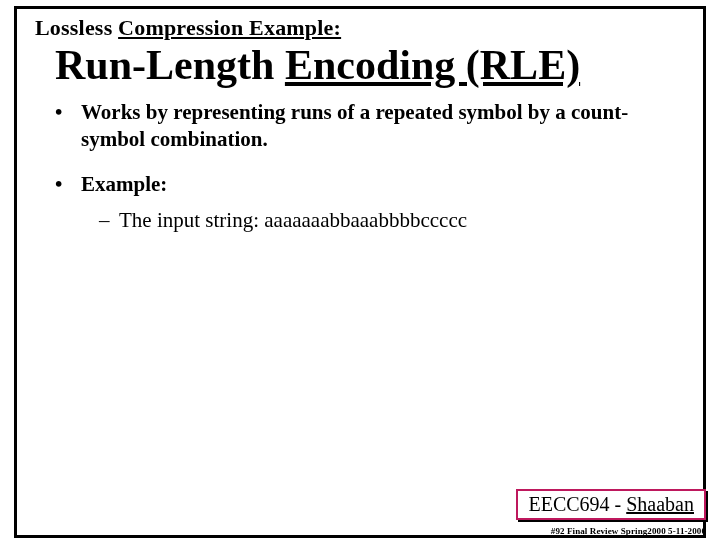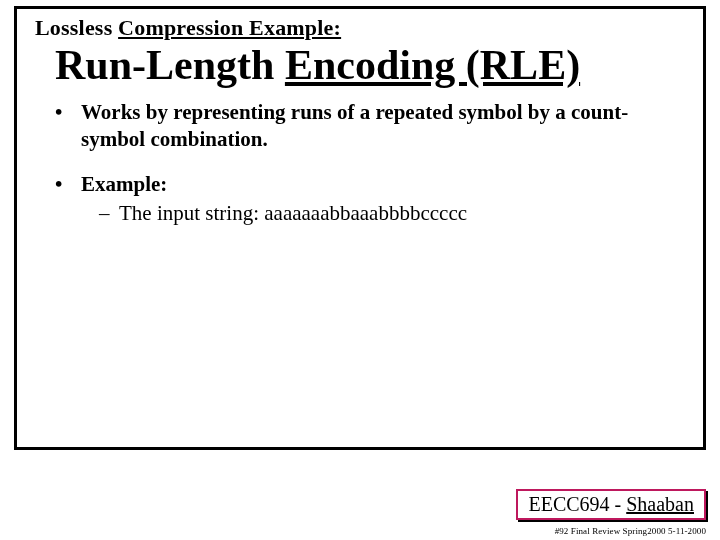--- a/index.html
+++ b/index.html
@@ -8,21 +8,21 @@
     position: relative;
     width: 720px;
     height: 540px;
     background: #fff;
   }
   .frame {
     position: absolute;
     left: 14px;
     top: 6px;
     width: 692px;
-    height: 444px;
+    height: 532px;
     border: 3px solid #000;
     padding: 6px 18px 8px 18px;
   }
   .supertitle {
     font-size: 22px;
     font-weight: bold;
     margin-bottom: 2px;
     letter-spacing: 0.2px;
   }
   .supertitle .u { text-decoration: underline; }
@@ -48,21 +48,21 @@
   ul.top > li::before {
     content: "•";
     position: absolute;
     left: 0;
     top: 0;
     font-size: 21px;
   }
   ul.sub {
     list-style: none;
     margin-left: 18px;
-    margin-top: 2px;
+    margin-top: 9px;
     font-size: 21px;
     font-weight: normal;
     line-height: 1.3;
   }
   ul.sub > li {
     position: relative;
     padding-left: 20px;
     margin-bottom: 2px;
   }
   ul.sub > li::before {
@@ -83,21 +83,21 @@
     font-size: 20px;
     font-weight: normal;
     background: #fff;
   }
   .footer-box .u { text-decoration: underline; }
   .tiny {
     position: absolute;
     right: 14px;
     bottom: 4px;
     font-size: 9px;
-    font-weight: normal;
+    font-weight: bold;
     letter-spacing: 0.1px;
   }
 </style>
 </head>
 <body>
 
 <div class="slide">
   <div class="frame">
 
     <div class="supertitle">

